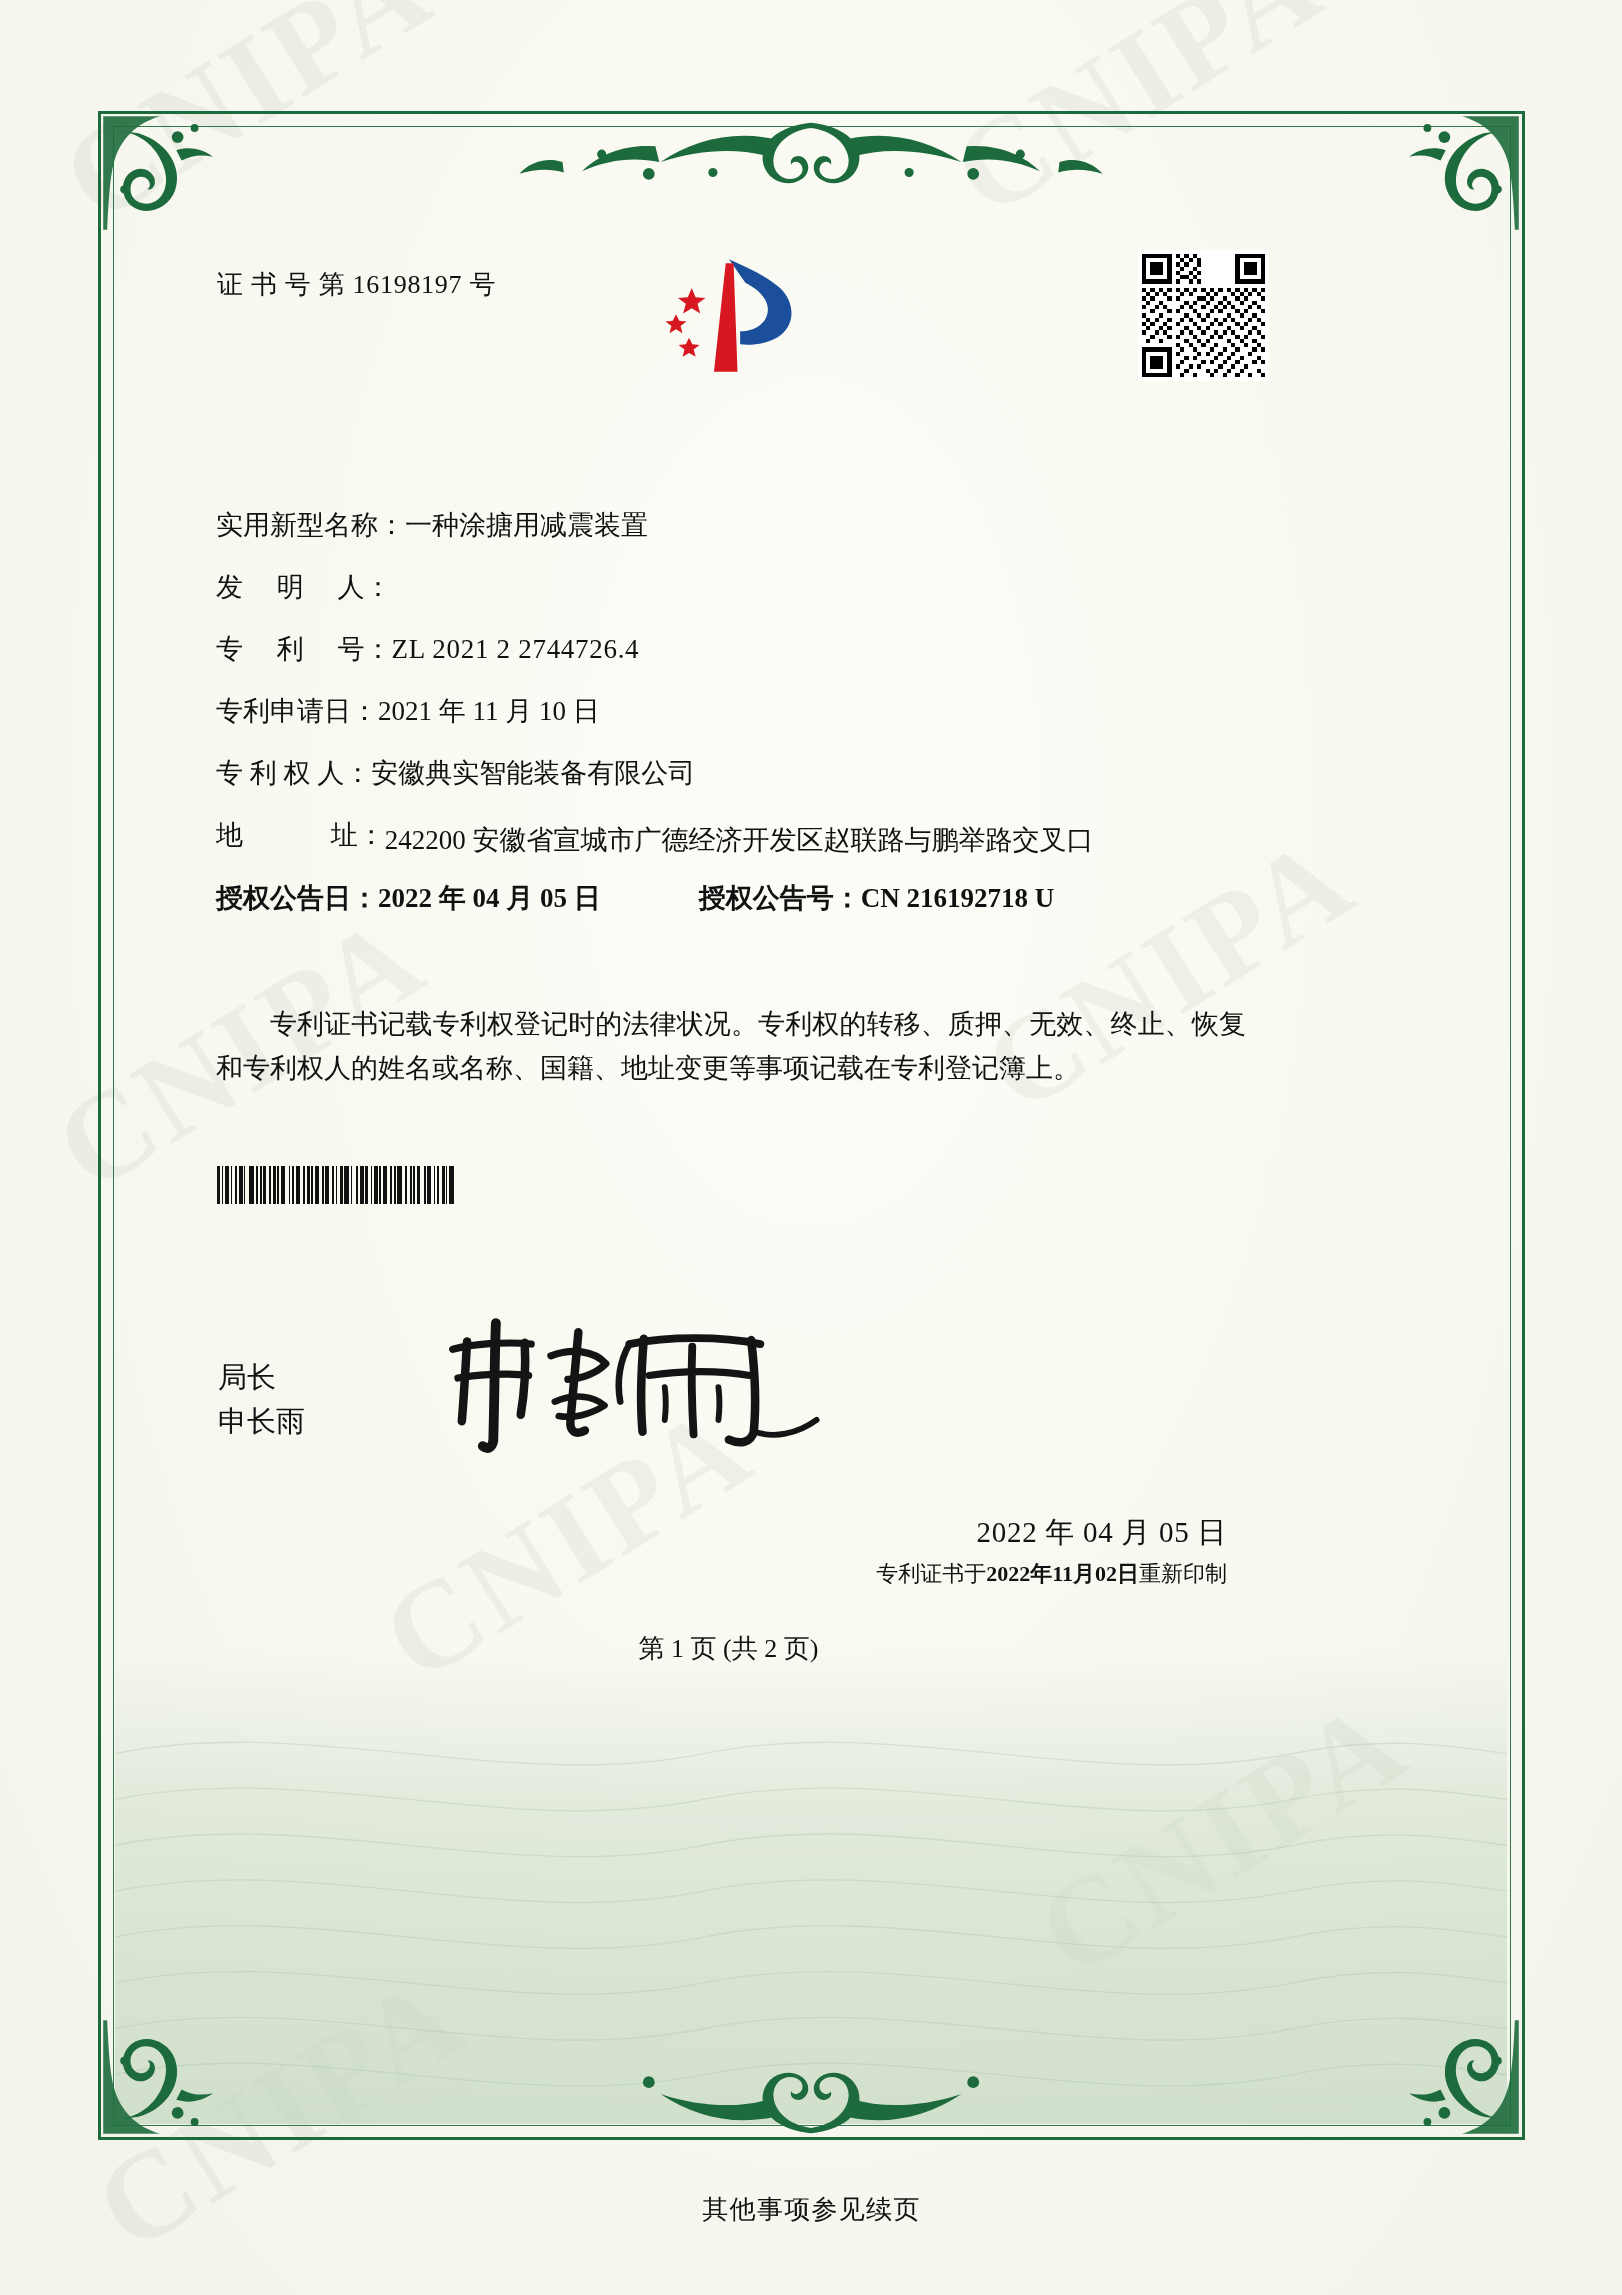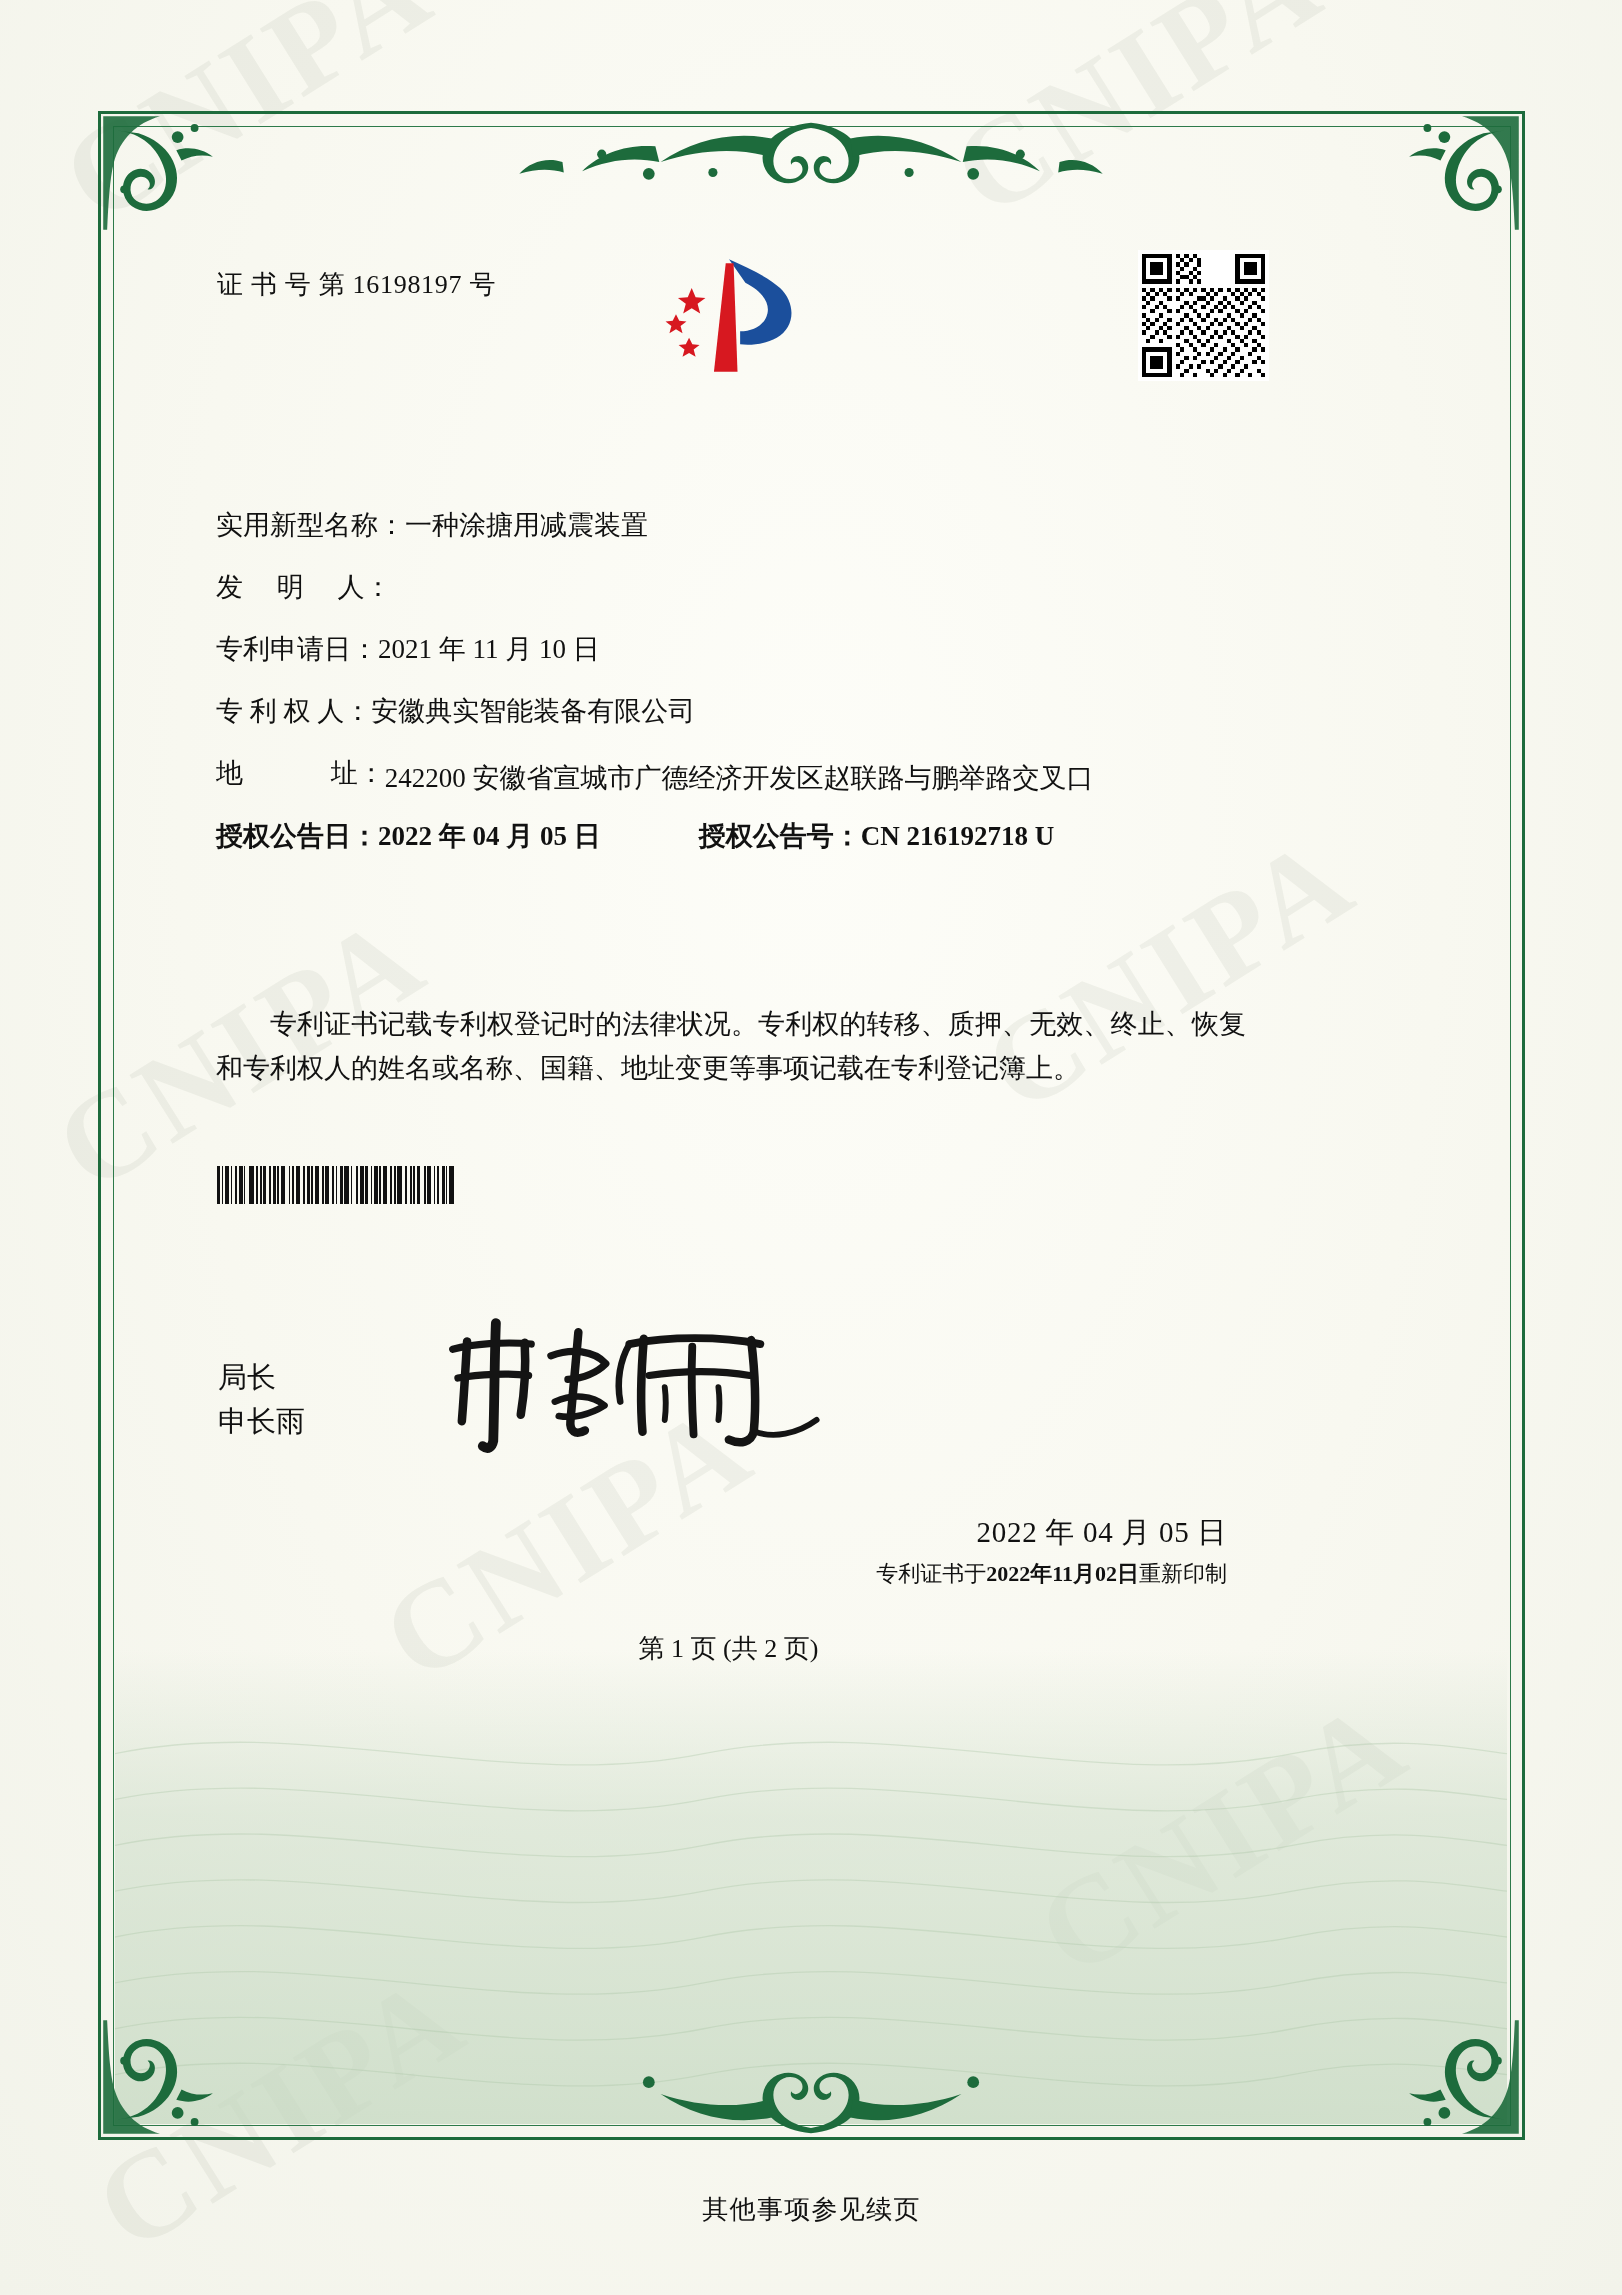--- a/index.html
+++ b/index.html
@@ -473,20 +473,24 @@
 
       <div class="field-row">
         <span class="fld-label">实用新型名称：</span>
         <span class="fld-value">一种涂搪用减震装置</span>
       </div>
 
       <div class="field-row">
         <span class="fld-label">发　 明　 人：</span>
       </div>
 
+      <div class="field-row">
+        <span class="fld-label">专　 利　 号：</span>
+        <span class="fld-value mono">ZL 2021 2 2744726.4</span>
+      </div>
 
       <div class="field-row">
         <span class="fld-label">专利申请日：</span>
         <span class="fld-value">2021 年 11 月 10 日</span>
       </div>
 
       <div class="field-row">
         <span class="fld-label">专 利 权 人：</span>
         <span class="fld-value">安徽典实智能装备有限公司</span>
       </div>

